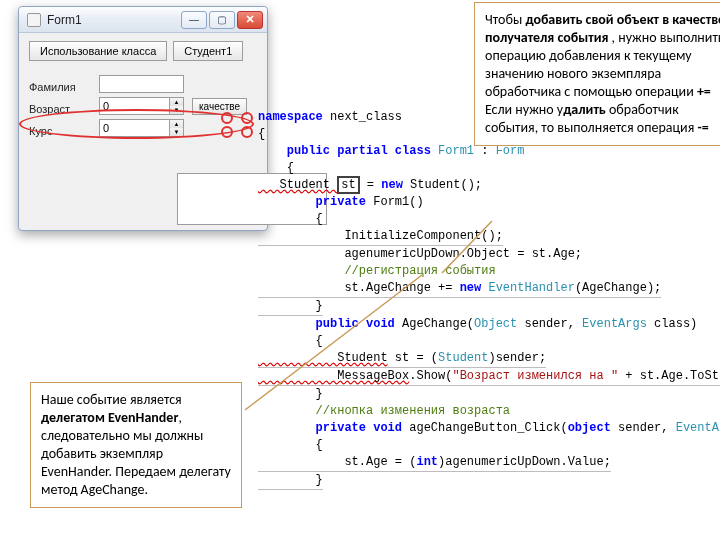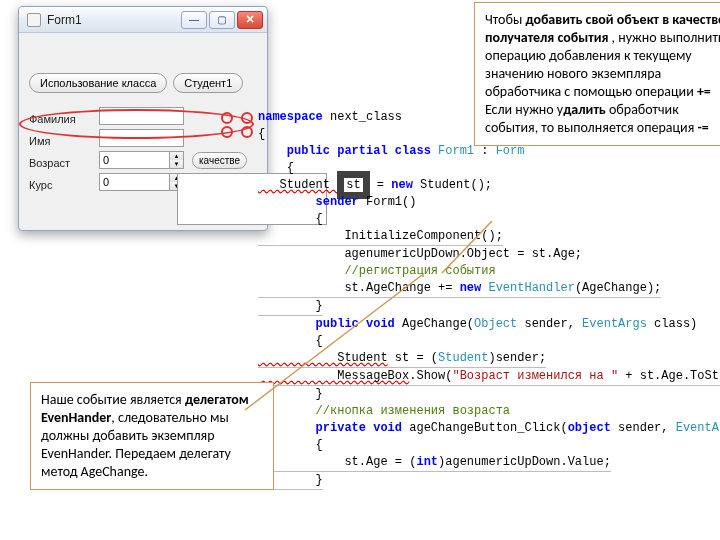--- a/index.html
+++ b/index.html
@@ -35,22 +35,22 @@
   .titlebar .title { flex:1; font-size:12px; color:#222; }
   .titlebar .wbtns { display:flex; gap:2px; }
   .wbtn { width:26px; height:18px; border:1px solid #8fa6c6; border-radius:3px;
           background:linear-gradient(#fafcff,#e3eaf4); display:flex;align-items:center;justify-content:center;
           font-size:10px; color:#2a3a52; }
   .wbtn.close { background:linear-gradient(#f08a7a,#d84a33); border-color:#b33; color:#fff; font-weight:bold; font-size:11px;}
   .form-body { padding:8px 10px; position:relative; height:calc(100% - 26px); }
   .top-btn-row { display:flex; gap:6px; margin-bottom:10px; }
   .btn {
     background:linear-gradient(#fefefe,#e6e6e6);
-    border:1px solid #9c9c9c; border-radius:10px;
-    padding:3px 10px; font-size:11px;margin-top:32px;
+    border:1px solid #9c9c9c; border-radius:0;
+    padding:3px 10px; font-size:11px;
   }
   .field-row { display:flex; align-items:flex-end; height:22px; }
   .field-row .lbl { width:70px; font-size:11px; color:#222; }
   .text-input { width:85px; height:18px; border:1px solid #9c9c9c; background:#fff; font-size:11px; padding:0 3px;}
   .numeric { width:85px; height:18px; border:1px solid #9c9c9c; background:#fff; display:flex; align-items:center; }
   .numeric .val { flex:1; padding:0 3px; font-size:11px;}
   .numeric .spin { width:14px; height:100%; display:flex; flex-direction:column; }
   .numeric .spin div { flex:1; border-left:1px solid #9c9c9c; background:linear-gradient(#f6f6f6,#e3e3e3); font-size:6px; text-align:center; line-height:8px;}
   .highlight-oval {
     position:absolute; border:2px solid #e03030; border-radius:50%;
@@ -67,34 +67,34 @@
     font-size: 12px; line-height: 17px;
     white-space: pre;
     color:#000;
   }
   .kw { color:#0000ff;font-weight:bold; }
   .type { color:#2b91af; }
   .cm { color:#4d7c0f; }
   .str { color:#a31515; }
   .err { text-decoration: underline wavy #d00; text-decoration-skip-ink:none;}
   .line-ud { border-bottom:1px solid #bdbdbd; display:inline-block;}
-  .rect-hl { border:7px solid #404040; padding:0 2px; background:#fff;}
+  .rect-hl { border:2px solid #404040; padding:0 2px; background:#fff;}
   
   .anno {
     position:absolute;
     border:1px solid #c99a59;
     background:#fff;
     padding:8px 10px;
     font-size:14px; line-height:18px;
     color:#000;
     font-family:"Calibri","Segoe UI",sans-serif;
   }
   .anno b { font-weight:bold; }
   .anno1 { left:474px; top:2px; width:271px; }
-  .anno2 { left:30px; top:382px; width:244px;}
+  .anno2 { left:30px; top:382px; width:212px;}
   
   svg.conn { position:absolute; left:0; top:0; width:720px; height:540px; pointer-events:none; }
 </style>
 </head>
 <body>
 
 <div class="form-window">
   <div class="titlebar">
     <div class="app-icon"></div>
     <div class="title">Form1</div>
@@ -104,24 +104,20 @@
       <div class="wbtn close">✕</div>
     </div>
   </div>
   <div class="form-body">
     <div class="top-btn-row">
       <div class="btn">Использование класса</div>
       <div class="btn">Студент1</div>
     </div>
     <div class="field-row">
       <div class="lbl">Фамилия</div>
-      <input class="text-input" style="">
-    </div>
-    <div class="field-row">
-      <div class="lbl">Имя</div>
       <input class="text-input" style="">
     </div>
     <div class="field-row">
       <div class="lbl">Возраст</div>
       <div class="numeric">
         <div class="val">0</div>
         <div class="spin">
             <div>▲</div>
             <div>▼</div>
           </div>
@@ -148,21 +144,21 @@
     <div class="small-oval" style="left:222px; top:93px;"></div>
   </div>
 </div>
 
 <div class="code">
 <span><span class="kw">namespace</span><span> next_class</span></span>
 <span>{</span>
 <span><span class="kw">    public partial class </span><span class="type">Form1</span><span> : </span><span class="type">Form</span></span>
 <span>    {</span>
 <span><span class="err">   Student </span><span class="rect-hl">st</span><span> = </span><span class="kw">new</span><span> Student();</span></span>
-<span><span class="kw">        sender</span><span> Form1()</span></span>
+<span><span class="kw">        private</span><span> Form1()</span></span>
 <span>        {</span>
 <span><span class="line-ud">            InitializeComponent();</span></span>
 <span>            agenumericUpDown.Object = st.Age;</span>
 <span><span class="cm">            //регистрация события</span></span>
 <span><span class="line-ud"><span>            st.AgeChange += </span><span class="kw">new</span><span> </span><span class="type">EventHandler</span><span>(AgeChange);</span></span></span>
 <span><span class="line-ud">        }</span></span>
 <span><span class="kw">        public void</span><span> AgeChange(</span><span class="type">Object</span><span> sender, </span><span class="type">EventArgs</span><span> class)</span></span>
 <span>        {</span>
 <span><span class="line-ud"><span class="err">           Student</span><span> st = (</span><span class="type">Student</span><span>)sender;</span></span></span>
 <span><span class="line-ud"><span class="err">           MessageBox</span><span>.Show(</span><span class="str">"Возраст изменился на "</span><span> + st.Age.ToString());</span></span></span>

